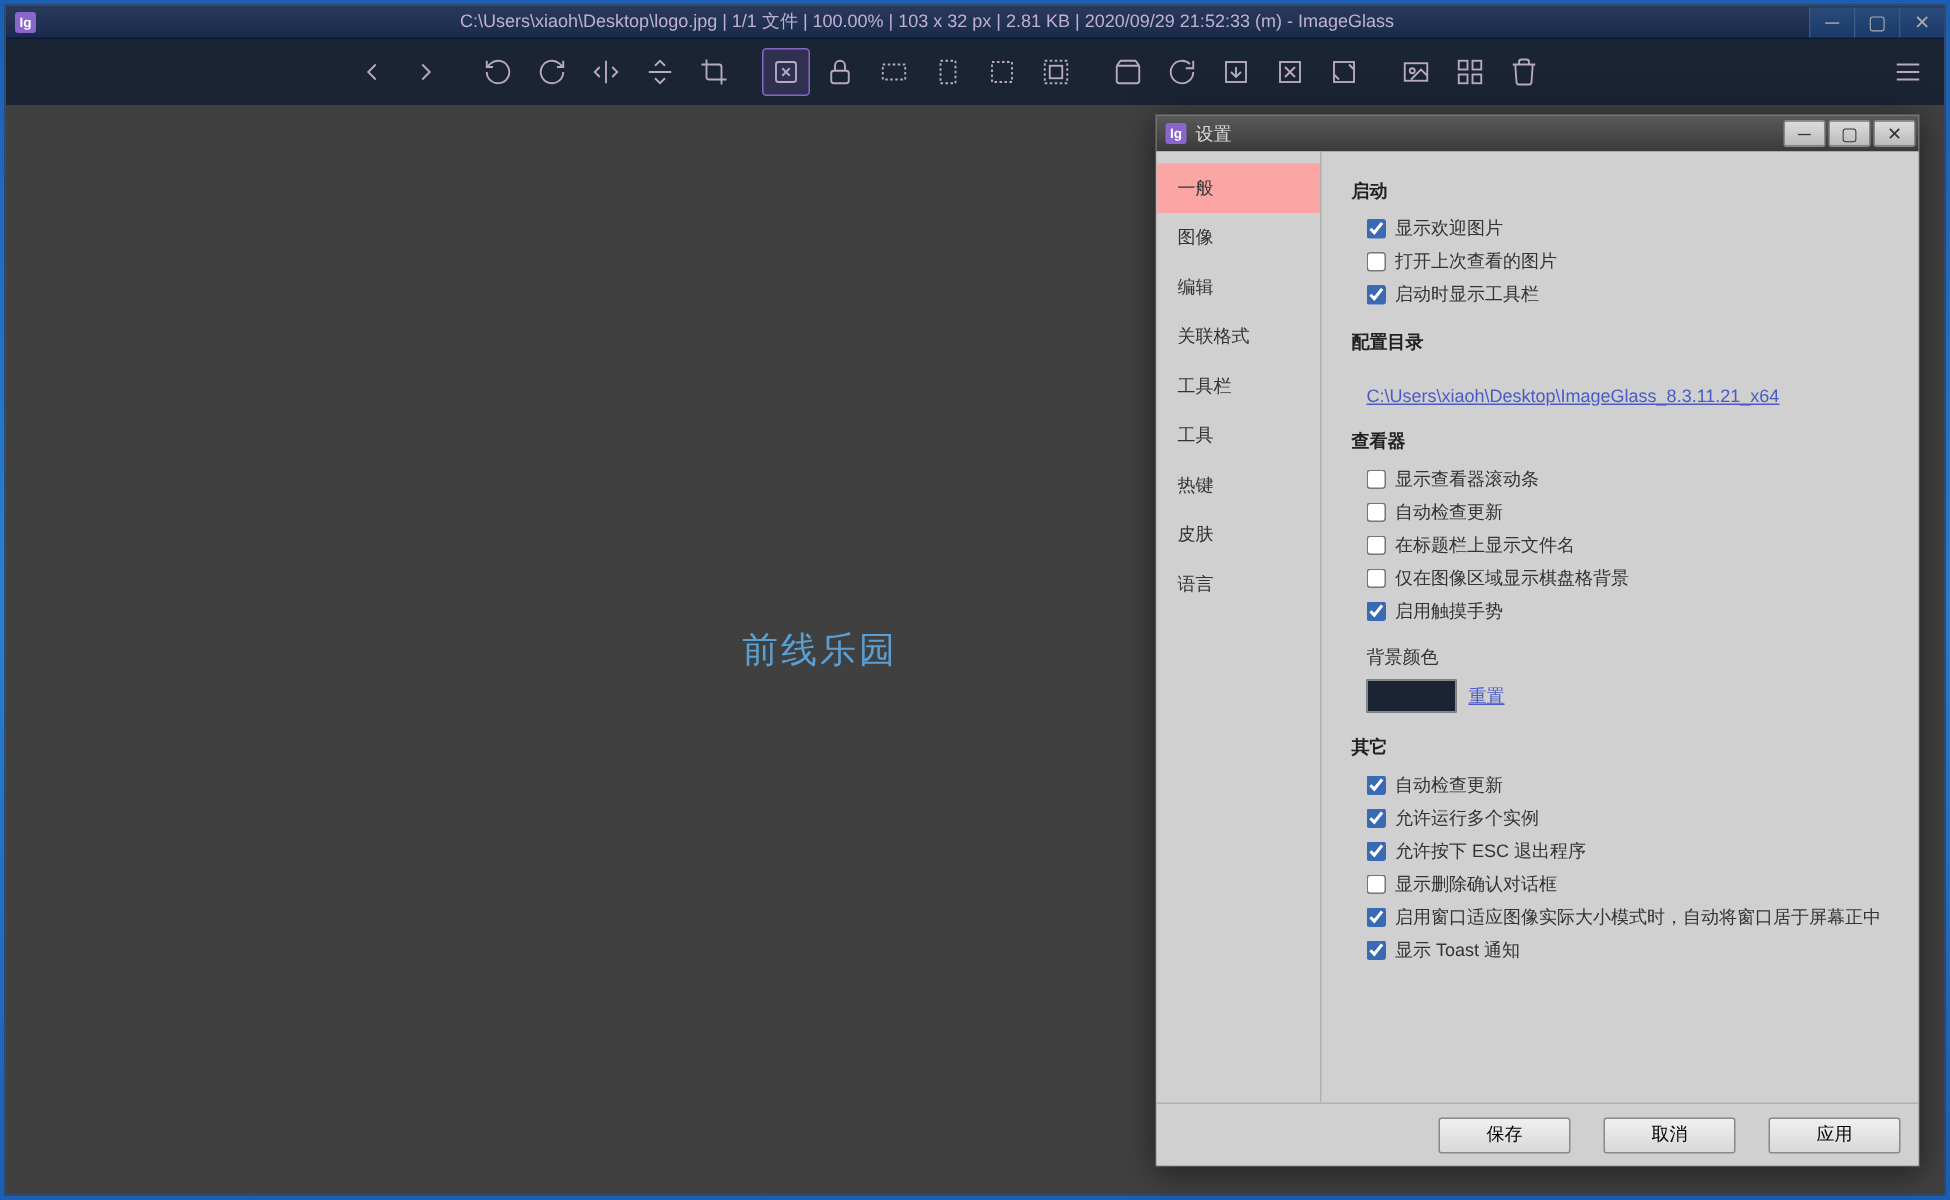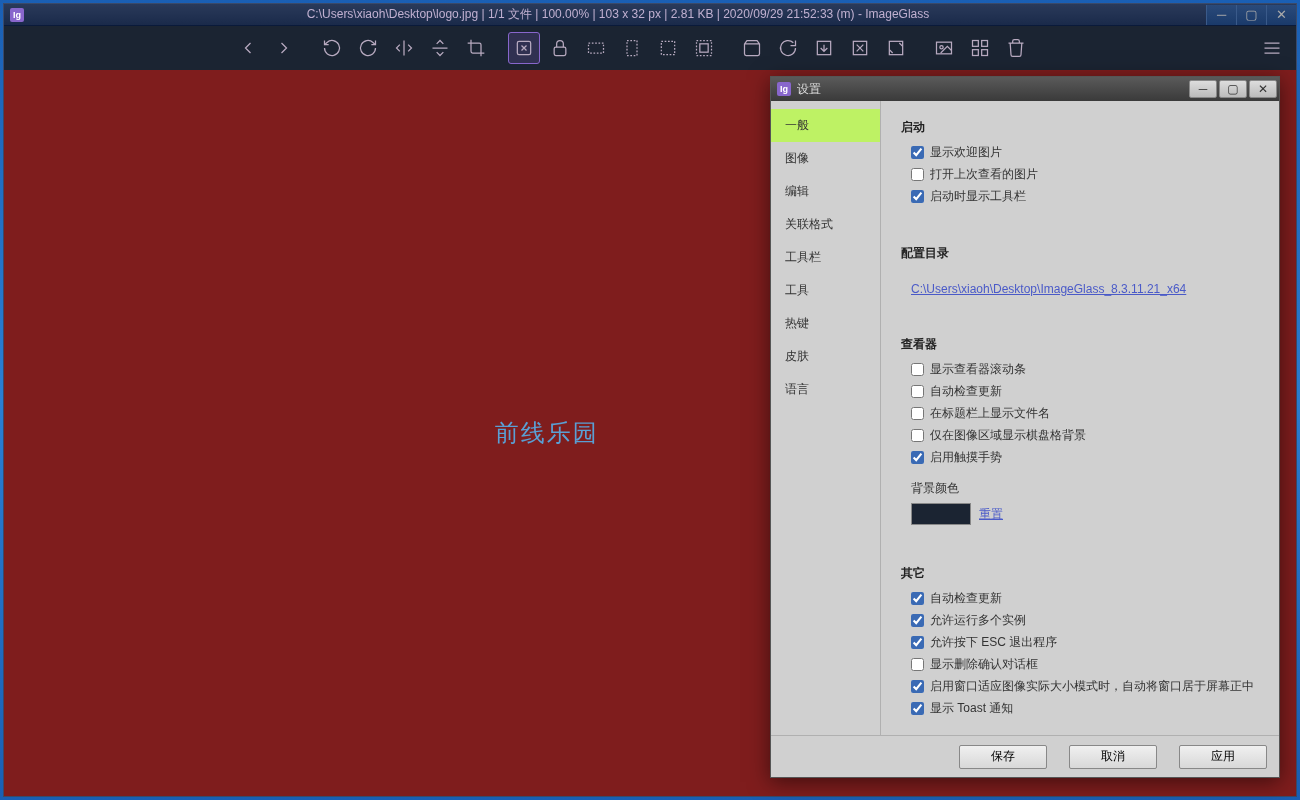--- a/index.html
+++ b/index.html
@@ -14,38 +14,38 @@
 .titlebar-btn { width: 30px; height: 20px; display: flex; align-items: center; justify-content: center; color: #aaa; font-size: 13px; cursor: pointer; background: linear-gradient(to bottom, #2a4a7a, #1a3a6a); border-left: 1px solid #3a5a8a; }
 .titlebar-btn.close { background: linear-gradient(to bottom, #2a4a7a, #1a3a6a); }
 
 .toolbar { height: 44px; background: #1b2432; display: flex; align-items: center; padding: 0 8px; gap: 4px; }
 .tool-btn { width: 32px; height: 32px; display: flex; align-items: center; justify-content: center; color: #b8aac0; cursor: pointer; border-radius: 3px; }
 .tool-btn.active { border: 1px solid #8866cc; background: rgba(136,102,204,0.2); }
 .tool-sep { width: 8px; }
 .tool-spacer { flex: 1; }
 .tool-btn svg { width: 20px; height: 20px; stroke: #b8aac0; fill: none; stroke-width: 1.5; }
 
-.viewer { flex: 1; background: #7f1d1d; display: flex; align-items: center; justify-content: center; position: relative; }
+.viewer { flex: 1; background: #404040; display: flex; align-items: center; justify-content: center; position: relative; }
 .image-content { color: #5a9fd4; font-size: 24px; font-weight: 500; letter-spacing: 2px; position: absolute; left: 42%; top: 50%; transform: translate(-50%, -50%); }
 
 .settings-window { position: absolute; left: 770px; top: 76px; width: 510px; height: 702px; background: #d0d0d0; border: 1px solid #555; display: flex; flex-direction: column; box-shadow: 0 4px 20px rgba(0,0,0,0.5); }
 .settings-titlebar { height: 24px; background: linear-gradient(to bottom, #5a5a5a 0%, #3a3a3a 100%); display: flex; align-items: center; color: #ddd; font-size: 12px; padding-left: 6px; }
 .settings-titlebar-icon { width: 14px; height: 14px; background: #8866cc; margin-right: 6px; display: flex; align-items: center; justify-content: center; color: white; font-size: 9px; font-weight: bold; border-radius: 2px; }
 .settings-titlebar-text { flex: 1; }
 .settings-titlebar-controls { display: flex; }
 .settings-titlebar-btn { width: 28px; height: 18px; display: flex; align-items: center; justify-content: center; color: #333; font-size: 12px; cursor: pointer; background: linear-gradient(to bottom, #ddd, #bbb); border: 1px solid #888; margin-right: 2px; border-radius: 2px; }
 
 .settings-body { flex: 1; display: flex; background: #d0d0d0; overflow: hidden; }
 .settings-nav { width: 110px; background: #d0d0d0; border-right: 1px solid #b0b0b0; padding-top: 8px; }
 .nav-item { padding: 8px 14px; font-size: 12px; color: #333; cursor: pointer; }
-.nav-item.active { background: #bef264; }
+.nav-item.active { background: #fca5a5; }
 
 .settings-content { flex: 1; padding: 14px 20px; overflow-y: auto; font-size: 12px; color: #333; }
 .section-title { font-weight: bold; margin-bottom: 8px; margin-top: 4px; color: #222; }
-.section-title.mt { margin-top: 40px; }
+.section-title.mt { margin-top: 15px; }
 .checkbox-row { display: flex; align-items: center; margin: 5px 0 5px 10px; }
 .checkbox-row input { margin-right: 6px; accent-color: #3a6ab4; }
 .link-text { color: #4a5ac8; margin-left: 10px; text-decoration: underline; cursor: pointer; }
 .config-path { margin: 20px 0 4px 10px; }
 .color-row { display: flex; align-items: center; margin: 6px 0 6px 10px; gap: 8px; }
 .color-swatch { width: 60px; height: 22px; background: #1b2432; border: 1px solid #888; cursor: pointer; }
 .label-text { margin-left: 10px; color: #333; }
 
 .settings-footer { height: 42px; background: #d0d0d0; border-top: 1px solid #b0b0b0; display: flex; align-items: center; justify-content: flex-end; padding: 0 12px; gap: 22px; }
 .footer-btn { width: 88px; height: 24px; background: linear-gradient(to bottom, #f0f0f0, #d8d8d8); border: 1px solid #888; font-size: 12px; cursor: pointer; border-radius: 2px; }

